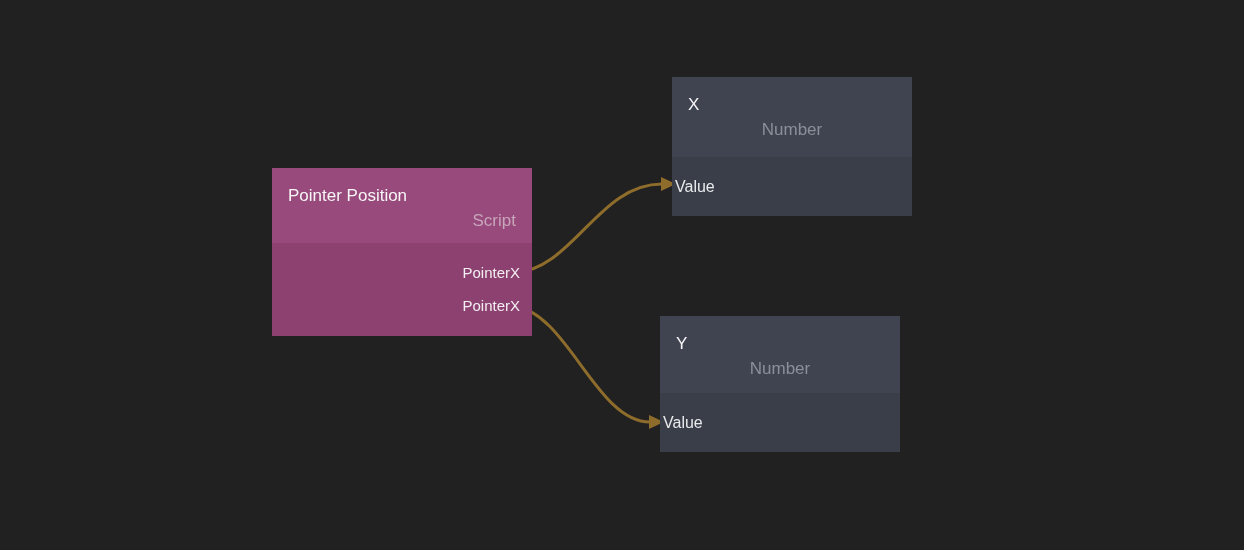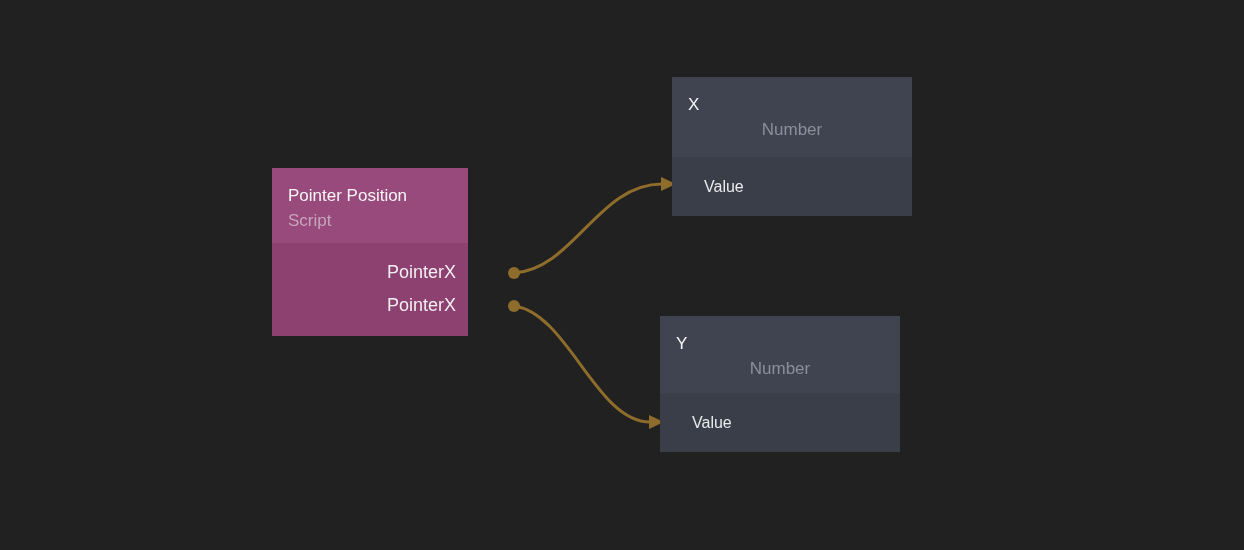--- a/index.html
+++ b/index.html
@@ -36,46 +36,46 @@
     color: #f7f5f6;
     line-height: 25px;
     white-space: nowrap;
   }
   .node-subtitle {
     font-size: 17px;
     line-height: 25px;
     white-space: nowrap;
   }
   
-  .node-pointer { left: 272px; top: 168px; width: 196px; height: 168px; }
+  .node-pointer { left: 272px; top: 168px; width: 260px; height: 168px; }
   .node-pointer .node-header { height: 75px; background: #974a7b; }
-  .node-pointer .node-subtitle { color: #c7a5ba; }
+  .node-pointer .node-subtitle { color: #c7a5ba; text-align: right; }
   .node-pointer .node-body {
     height: 93px;
     background: #8c4170;
     padding-top: 13px;
     box-sizing: border-box;
   }
   .out-row {
     height: 33px;
     display: flex;
     align-items: center;
     justify-content: flex-end;
     padding-right: 12px;
-    font-size: 18px;
+    font-size: 15px;
     color: #f3eef1;
   }
   
   .node-slate .node-header { background: #3f4450; }
   .node-slate .node-subtitle { color: #8b8f99; text-align: center; }
   .node-slate .node-body {
     background: #3a3e49;
     display: flex;
     align-items: center;
-    padding-left: 32px;
+    padding-left: 3px;
     box-sizing: border-box;
     font-size: 16px;
     color: #e9eaec;
   }
   .node-x { left: 672px; top: 77px; width: 240px; height: 139px; }
   .node-x .node-header { height: 80px; }
   .node-x .node-body { height: 59px; }
   .node-y { left: 660px; top: 316px; width: 240px; height: 136px; }
   .node-y .node-header { height: 77px; }
   .node-y .node-body { height: 59px; }

